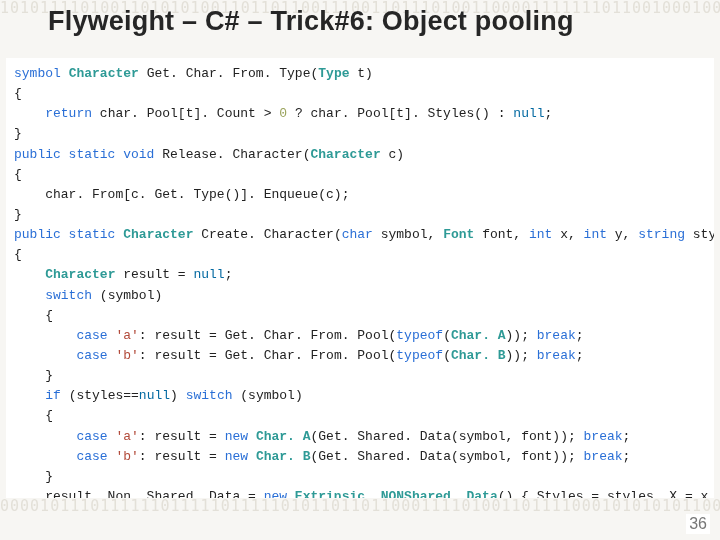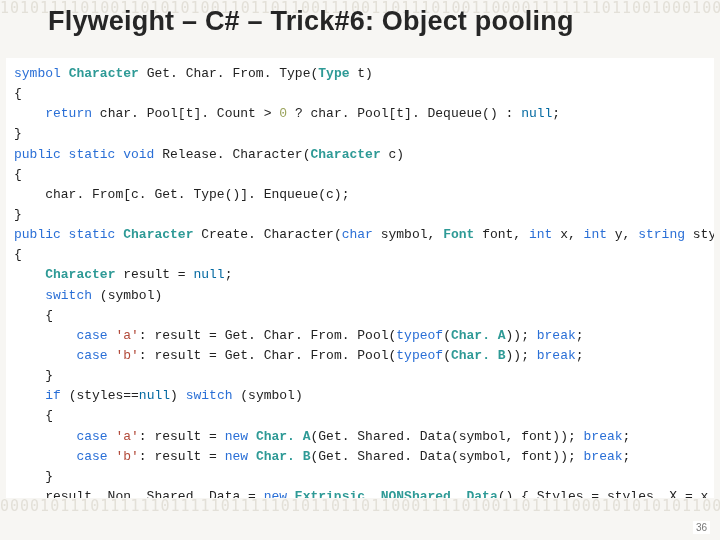--- a/index.html
+++ b/index.html
@@ -49,21 +49,21 @@
   }
   .kw   { color: #2a6fd6; }      
   .typ  { color: #2e9a96; font-weight: bold; }      
   .str  { color: #b24a3a; }      
   .num  { color: #9aa35c; }      
   .nul  { color: #0369a1; }      
   .pagenum {
     position: absolute;
     right: 10px;
     bottom: 6px;
-    font-size: 10px;
+    font-size: 16px;
     color: #777;
     background: #fff;
     padding: 1px 3px;
   }
 </style>
 </head>
 <body>
 
 <div class="slide">
 
@@ -71,21 +71,21 @@
 11111010101001010010001000111001101100000111101011101101100000010101
 11101101011101101101101101101101101101101101101101101101101101101101</div>
   <div class="bg-bits bg-bot">00001011101111110111110111110101101101100011110100110111100010101010110011
 10111011010111001000000110000100011010101100110100111110110100011001101</div>
 
   <div class="title">Flyweight – C# – Trick#6: Object pooling</div>
 
   <div class="code-box">
     <div class="code"><span class="kw">symbol</span><span> </span><span class="typ">Character</span><span> Get. Char. From. Type(</span><span class="typ">Type</span><span> t)</span>
 <span>{</span>
-<span>    </span><span class="kw">return</span><span> char. Pool[t]. Count &gt; </span><span class="num">0</span><span> ? char. Pool[t]. Dequeue() : </span><span class="nul">null</span><span>;</span>
+<span>    </span><span class="kw">return</span><span> char. Pool[t]. Count &gt; </span><span class="num">0</span><span> ? char. Pool[t]. Styles() : </span><span class="nul">null</span><span>;</span>
 <span>}</span>
 <span class="kw">public static void</span><span> Release. Character(</span><span class="typ">Character</span><span> c)</span>
 <span>{</span>
 <span>    char. From[c. Get. Type()]. Enqueue(c);</span>
 <span>}</span>
 <span class="kw">public static</span><span> </span><span class="typ">Character</span><span> Create. Character(</span><span class="kw">char</span><span> symbol, </span><span class="typ">Font</span><span> font, </span><span class="kw">int</span><span> x, </span><span class="kw">int</span><span> y, </span><span class="kw">string</span><span> styl</span>
 <span>{</span>
 <span>    </span><span class="typ">Character</span><span> result = </span><span class="nul">null</span><span>;</span>
 <span>    </span><span class="kw">switch</span><span> (symbol)</span>
 <span>    {</span>

